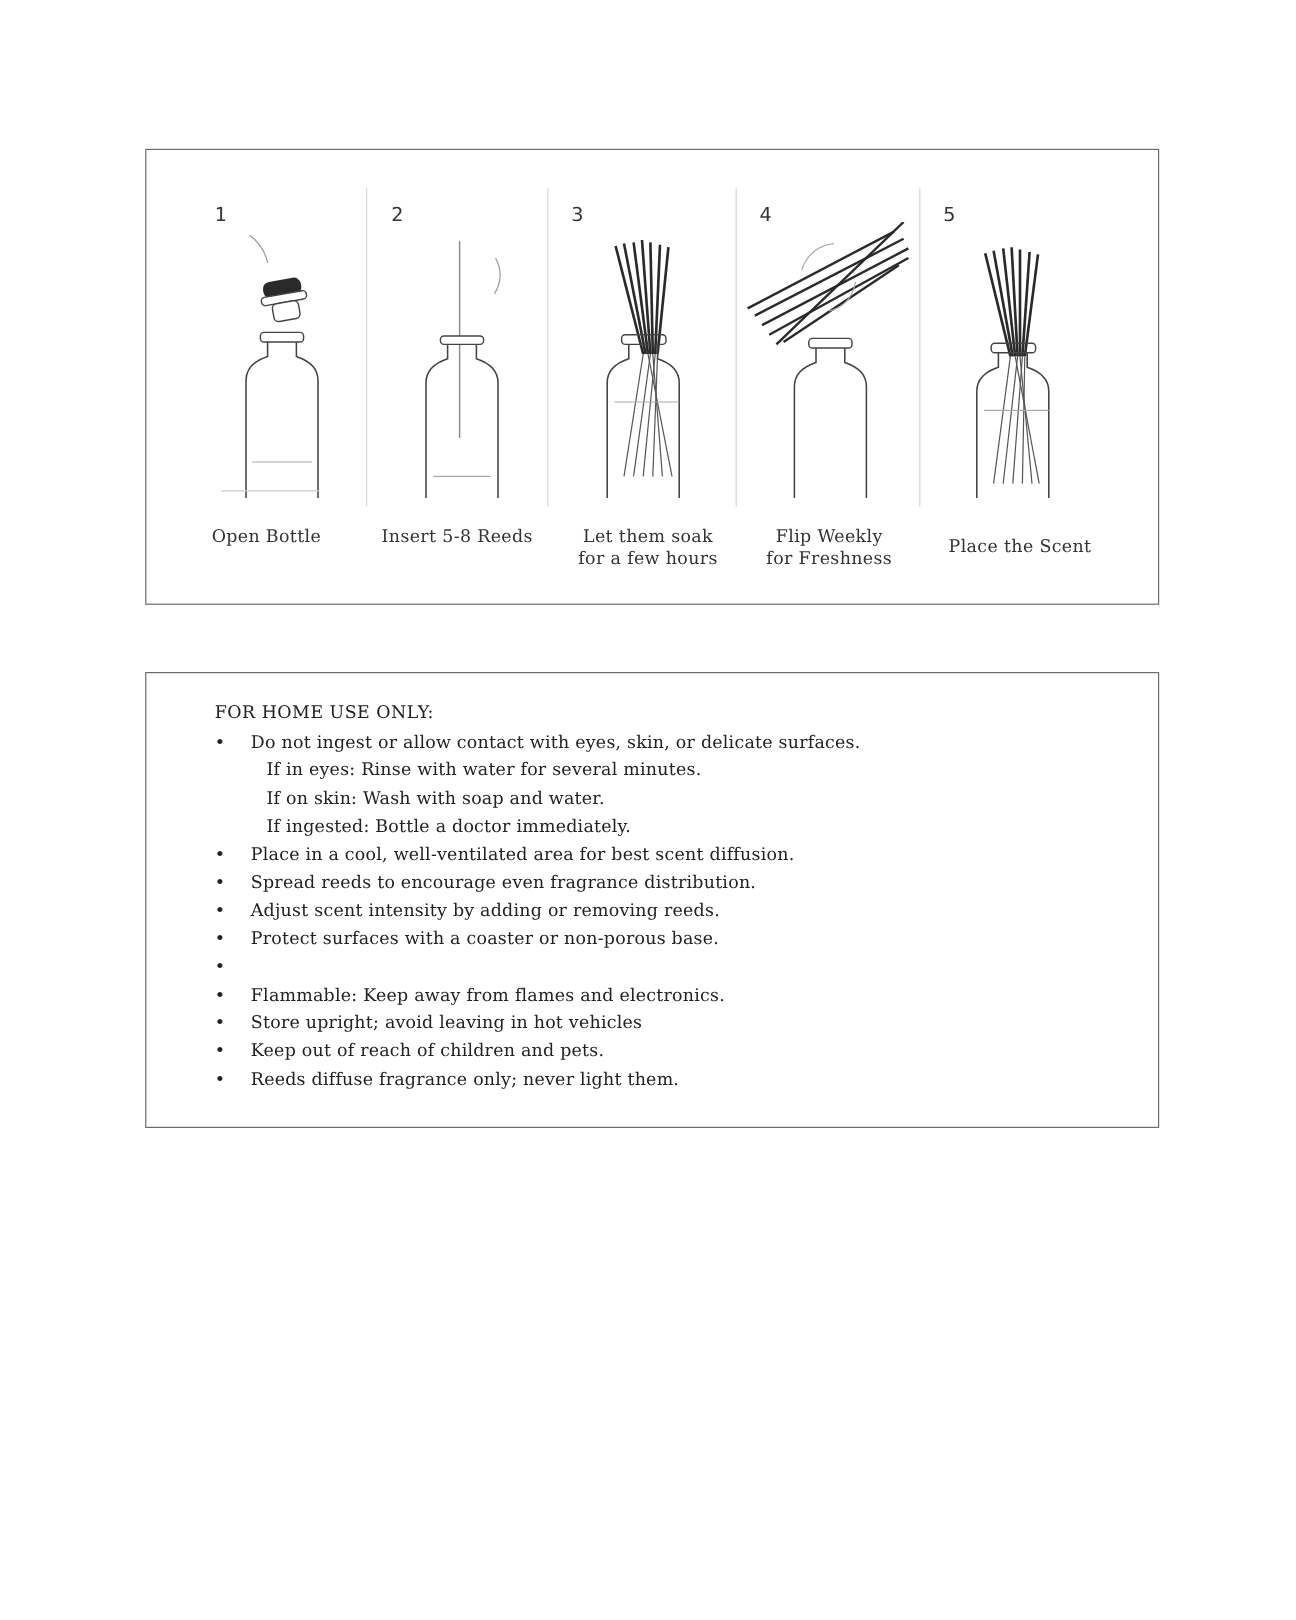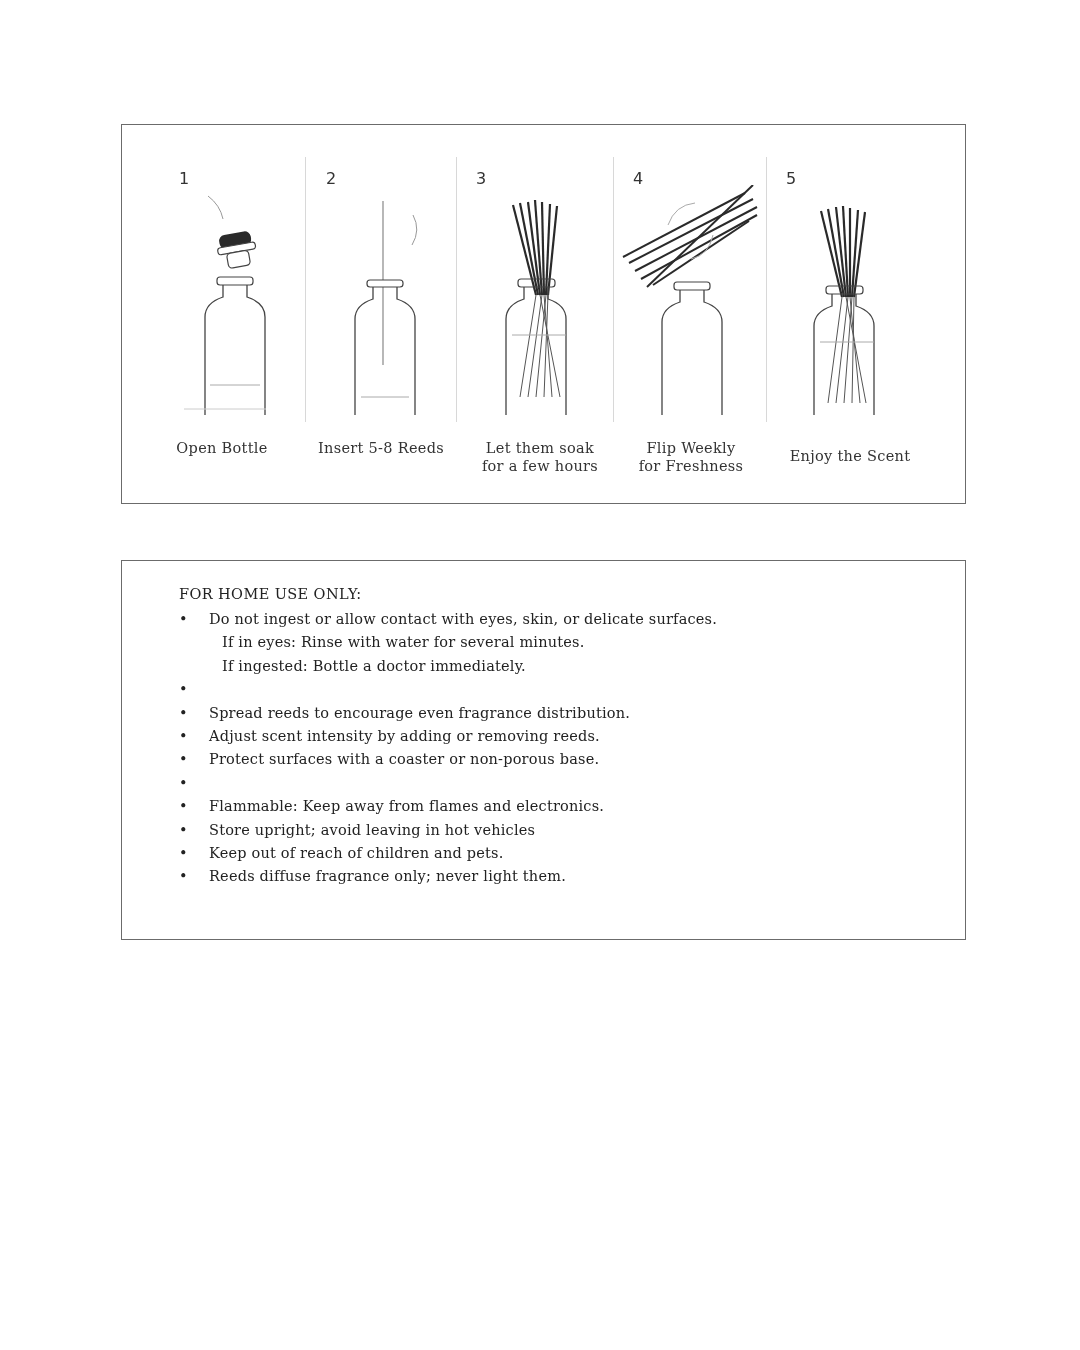--- a/index.html
+++ b/index.html
@@ -130,32 +130,33 @@
         <line x1="82" y1="112" x2="70" y2="218"></line>
         <line x1="84" y1="112" x2="94" y2="218"></line>
         <line x1="86" y1="112" x2="78" y2="218"></line>
         <line x1="88" y1="112" x2="86" y2="218"></line>
       </g>
       <rect x="60" y="101" width="37" height="8" rx="3" fill="none" stroke="#444" stroke-width="1.2"></rect>
       <path d="M66 109 v12 q-18 6 -18 20 v94 q0 6 6 6 h48 q6 0 6 -6 v-94 q0 -14 -18 -20 v-12" fill="none" stroke="#444" stroke-width="1.3"></path>
       <line x1="54" y1="157" x2="108" y2="157" stroke="#aaa" stroke-width="1"></line>
     </svg>
     <div class="step-caption" style="left:4px;top:322px;">
-      <div>Enjoy the Scent</div>
+      <div>Place the Scent</div>
     </div>
   </div>
 </div>
 
 <div class="panel" id="warnings-panel">
   <div class="warn-title">FOR HOME USE ONLY:</div>
   <ul class="warn-list">
     <li><span class="bullet">•</span><span>Do not ingest or allow contact with eyes, skin, or delicate surfaces.</span></li>
     <li class="sub"><span>If in eyes: Rinse with water for several minutes.</span></li>
+    <li class="sub"><span>If on skin: Wash with soap and water.</span></li>
     <li class="sub"><span>If ingested: Bottle a doctor immediately.</span></li>
-    <li><span class="bullet">•</span></li>
+    <li><span class="bullet">•</span><span>Place in a cool, well-ventilated area for best scent diffusion.</span></li>
     <li><span class="bullet">•</span><span>Spread reeds to encourage even fragrance distribution.</span></li>
     <li><span class="bullet">•</span><span>Adjust scent intensity by adding or removing reeds.</span></li>
     <li><span class="bullet">•</span><span>Protect surfaces with a coaster or non-porous base.</span></li>
     <li><span class="bullet">•</span></li>
     <li><span class="bullet">•</span><span>Flammable: Keep away from flames and electronics.</span></li>
     <li><span class="bullet">•</span><span>Store upright; avoid leaving in hot vehicles</span></li>
     <li><span class="bullet">•</span><span>Keep out of reach of children and pets.</span></li>
     <li><span class="bullet">•</span><span>Reeds diffuse fragrance only; never light them.</span></li>
   </ul>
 </div>

